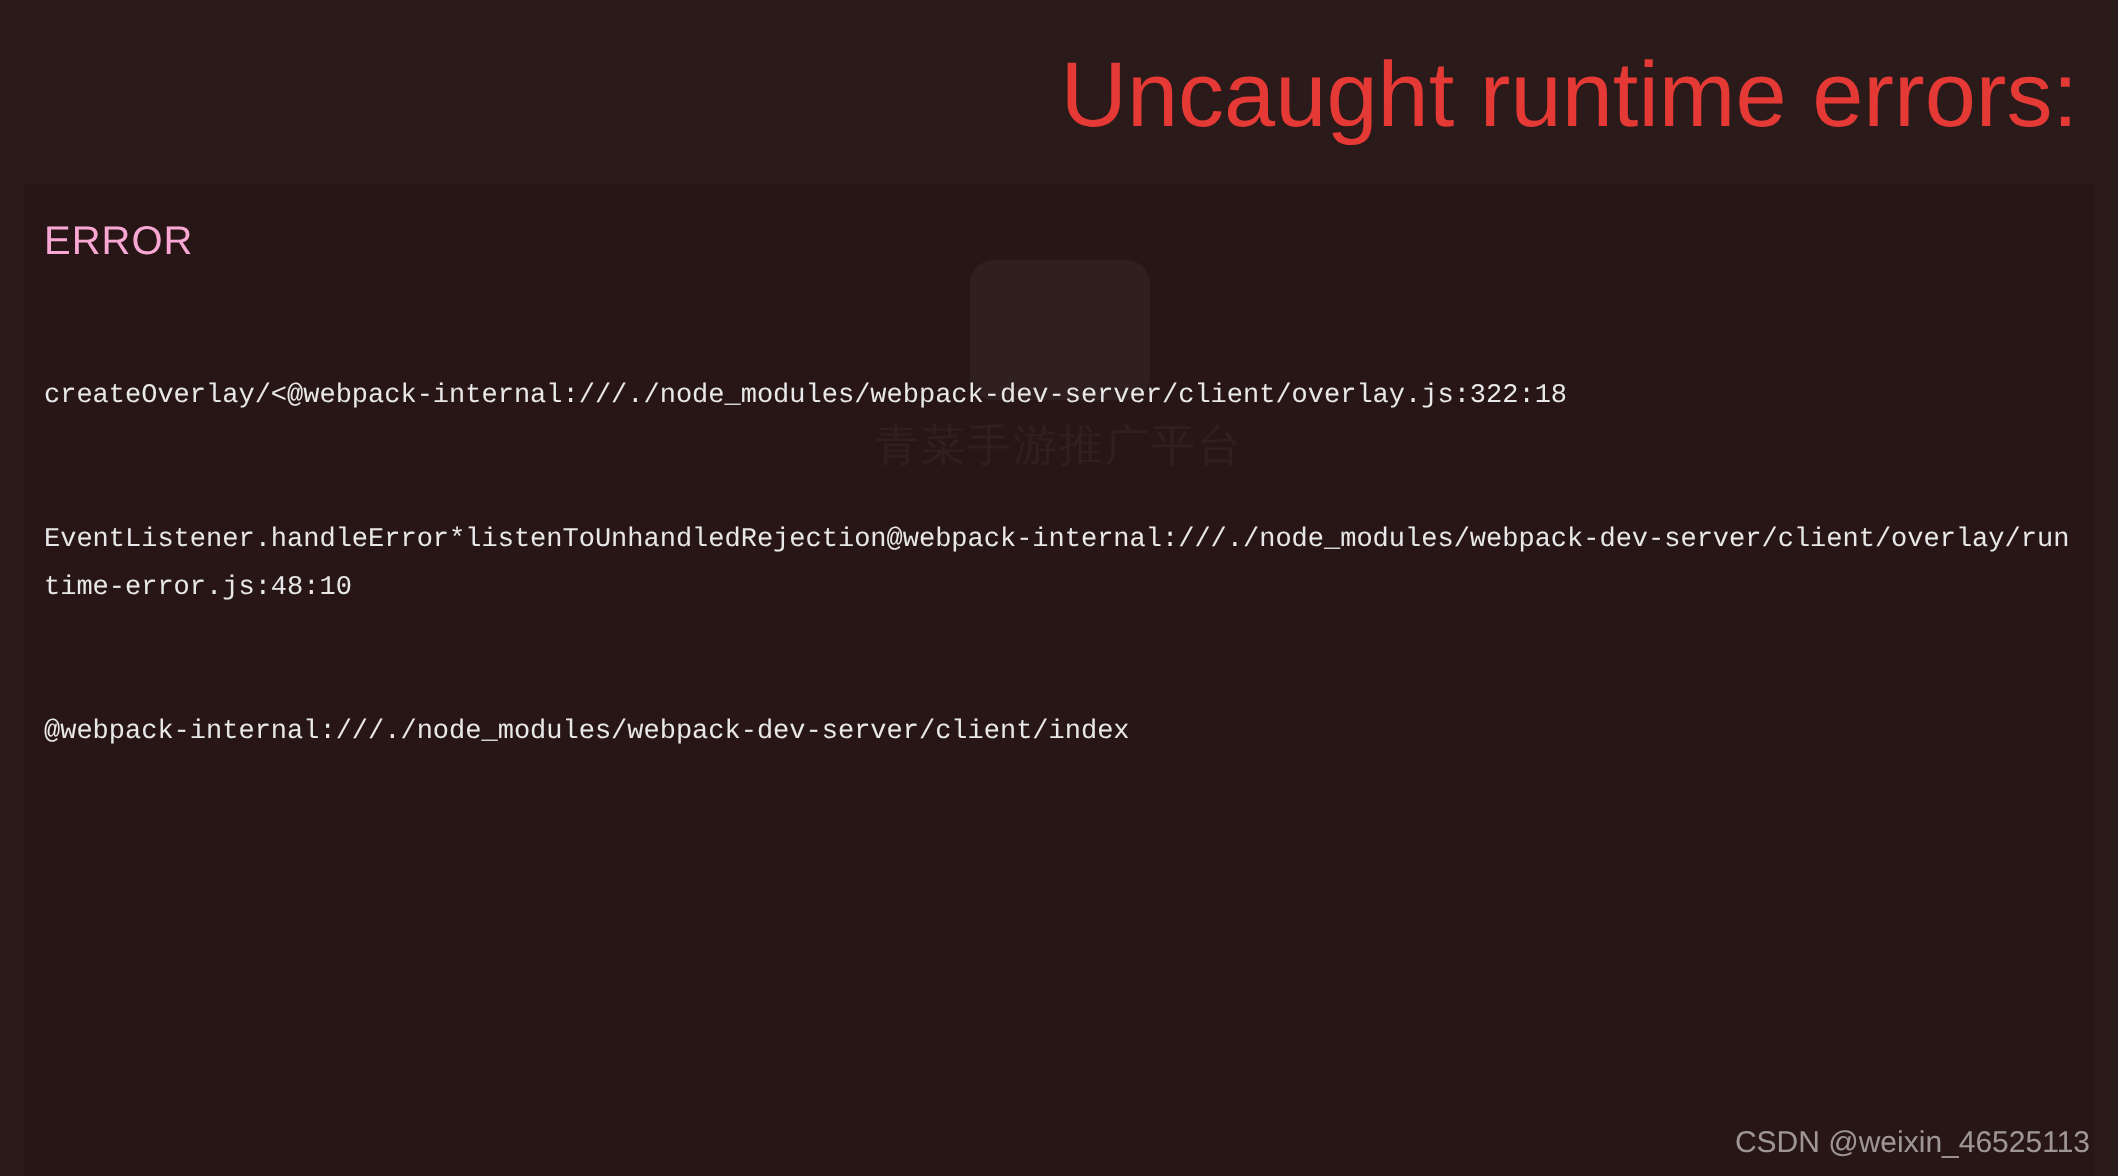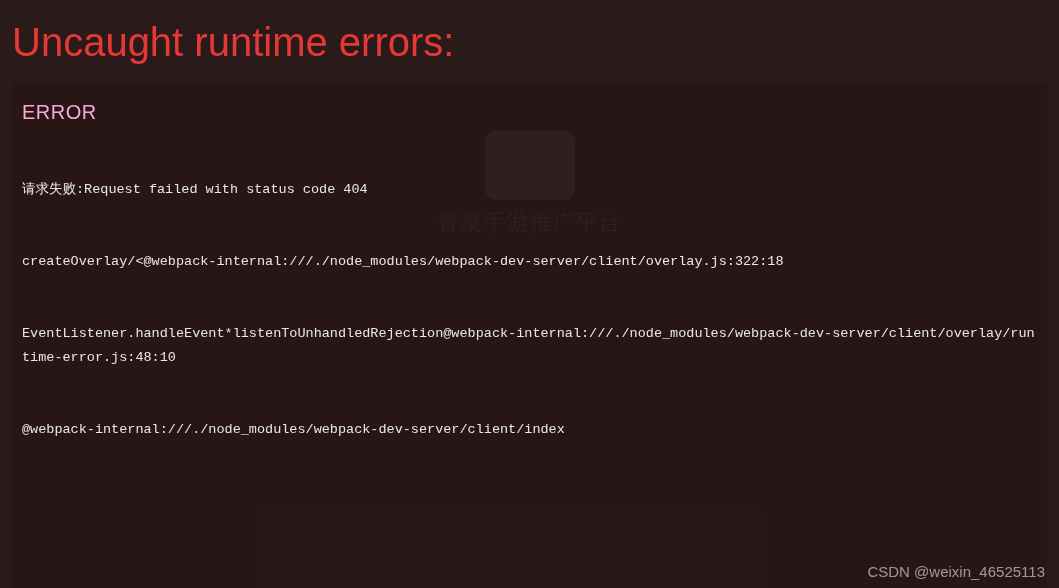--- a/index.html
+++ b/index.html
@@ -11,24 +11,25 @@
       width: 1059px;
       height: 588px;
       background: #2a1a1a;
       font-family: Consolas, Monaco, "Courier New", monospace;
       color: #ffffff;
       overflow: hidden;
       position: relative;
     }
     .main-title {
       color: #e53935;
-      font-size: 40px;
+      font-size: 46px;
       font-weight: 400;
       padding: 20px 20px 18px 12px;
       font-family: "Segoe UI", Arial, sans-serif;
+      text-align: right;
     }
     .error-panel {
       background: rgba(40, 20, 20, 0.6);
       margin: 0 12px;
       padding: 18px 10px 10px 10px;
     }
     .error-heading {
       color: #f9a8d4;
       font-size: 20px;
       font-weight: 400;
@@ -87,23 +88,22 @@
 <div class="watermark">
   <div class="watermark-logo"></div>
   <div class="watermark-text">青菜手游推广平台</div>
 </div>
 
 <h1 class="main-title">Uncaught runtime errors:</h1>
 
 <div class="error-panel">
   <div class="error-heading">ERROR</div>
   <div class="stack-trace">
-    <span class="stack-line">请求失败:Request failed with status code 404</span>
     <span class="stack-line">createOverlay/&lt;@webpack-internal:///./node_modules/webpack-dev-server/client/overlay.js:322:18</span>
-    <span class="stack-line">EventListener.handleEvent*listenToUnhandledRejection@webpack-internal:///./node_modules/webpack-dev-server/client/overlay/runtime-error.js:48:10</span>
+    <span class="stack-line">EventListener.handleError*listenToUnhandledRejection@webpack-internal:///./node_modules/webpack-dev-server/client/overlay/runtime-error.js:48:10</span>
     <span class="stack-line">@webpack-internal:///./node_modules/webpack-dev-server/client/index</span>
     
     
     
     
     
     
     
     
     

